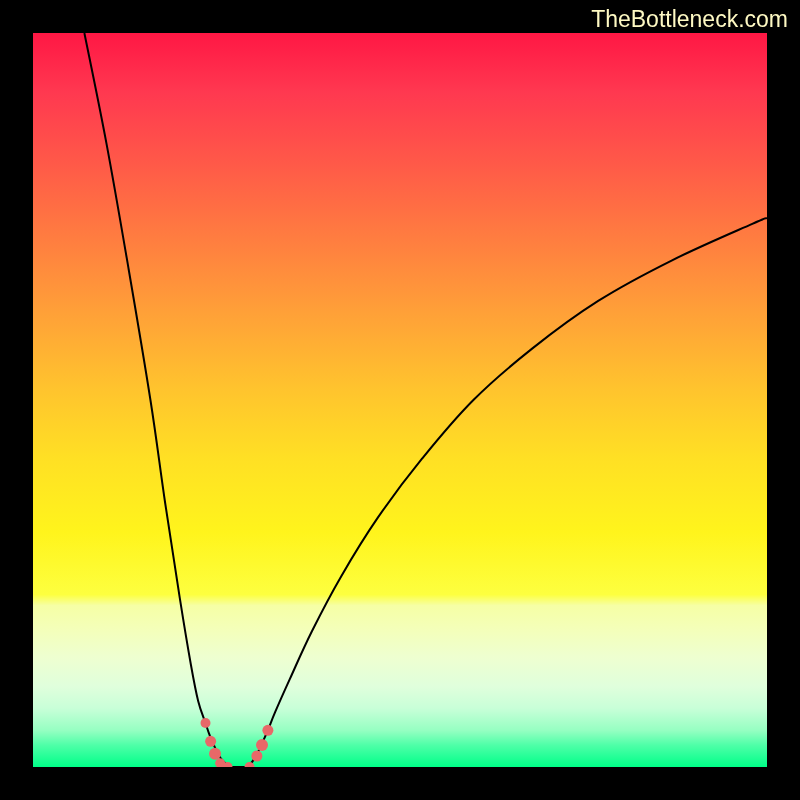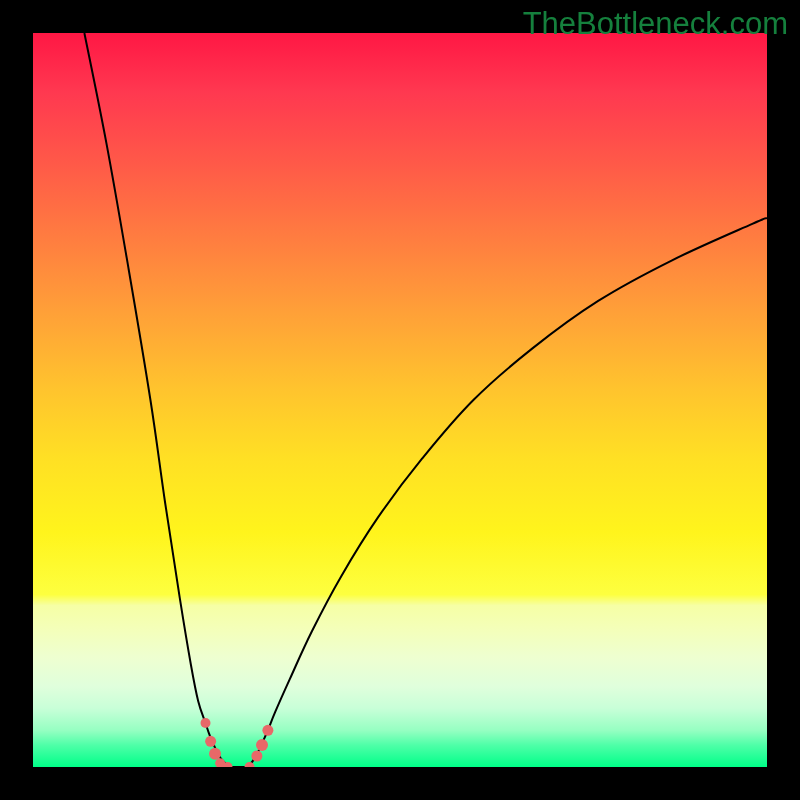--- a/index.html
+++ b/index.html
@@ -11,22 +11,22 @@
       width: 800px;
       height: 800px;
       background: #000;
       position: relative;
       font-family: Arial, sans-serif;
     }
     .watermark {
       position: absolute;
       top: 6px;
       right: 12px;
-      color: #15803d;
-      font-size: 31px;
+      color: #fef9c3;
+      font-size: 23px;
       font-weight: 400;
       z-index: 10;
     }
     .chart-area {
       position: absolute;
       top: 33px;
       left: 33px;
       width: 734px;
       height: 734px;
       background: linear-gradient(to bottom,

